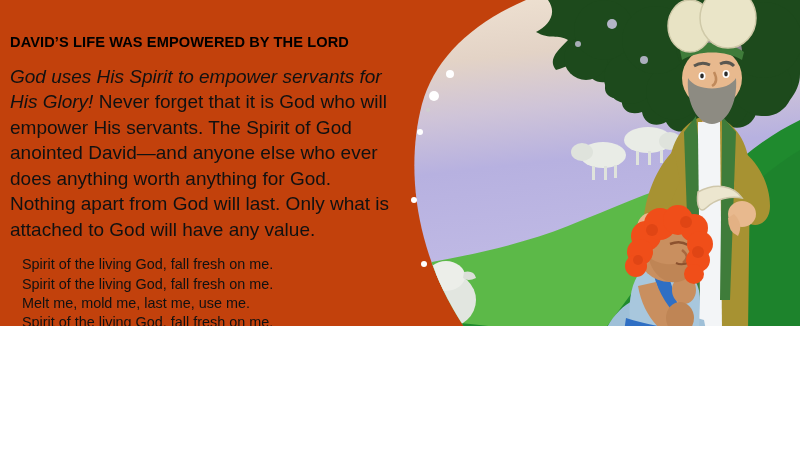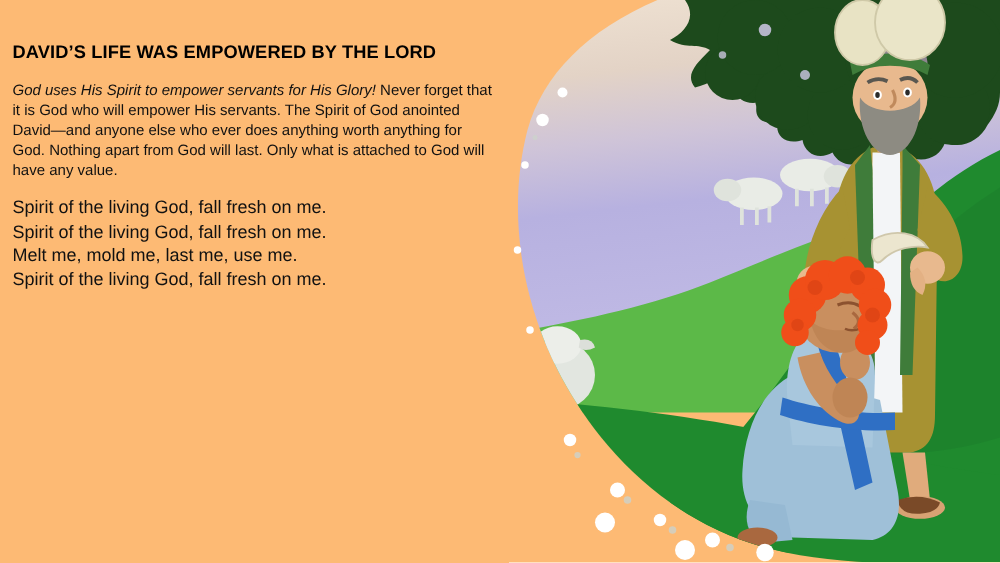--- a/index.html
+++ b/index.html
@@ -10,59 +10,59 @@
   body {
     width: 800px;
     height: 450px;
     overflow: hidden;
     font-family: "Liberation Sans", sans-serif;
     color: #000000;
   }
   .slide {
     position: relative;
     width: 800px;
-    height: 450px;
-    background: #fdba74;
+    height: 326px;
+    background: #c2410c;
     overflow: hidden;
   }
 
   
   .text-col {
     position: absolute;
     left: 10px;
     top: 34px;
     width: 384px;
   }
   .slide-title {
     font-size: 14.6px;
     font-weight: bold;
     letter-spacing: 0.1px;
     line-height: 1.2;
     margin: 0 0 12px 0;
     color: #000;
   }
   .para {
-    font-size: 12px;
+    font-size: 19px;
     line-height: 1.345;
     margin: 0 0 13px 0;
     color: #111;
   }
   .para.lead-italic .lead {
     font-style: italic;
   }
   .para.scripture {
     font-style: italic;
   }
   .para.scripture .emph {
     font-weight: bold;
   }
   .hymn {
     font-size: 14.4px;
     line-height: 1.345;
-    margin: 0;
+    margin: 12px;
     color: #111;
   }
   .hymn div { white-space: nowrap; }
 
   
   .art {
     position: absolute;
     left: 398px;
     top: 0;
     width: 402px;

